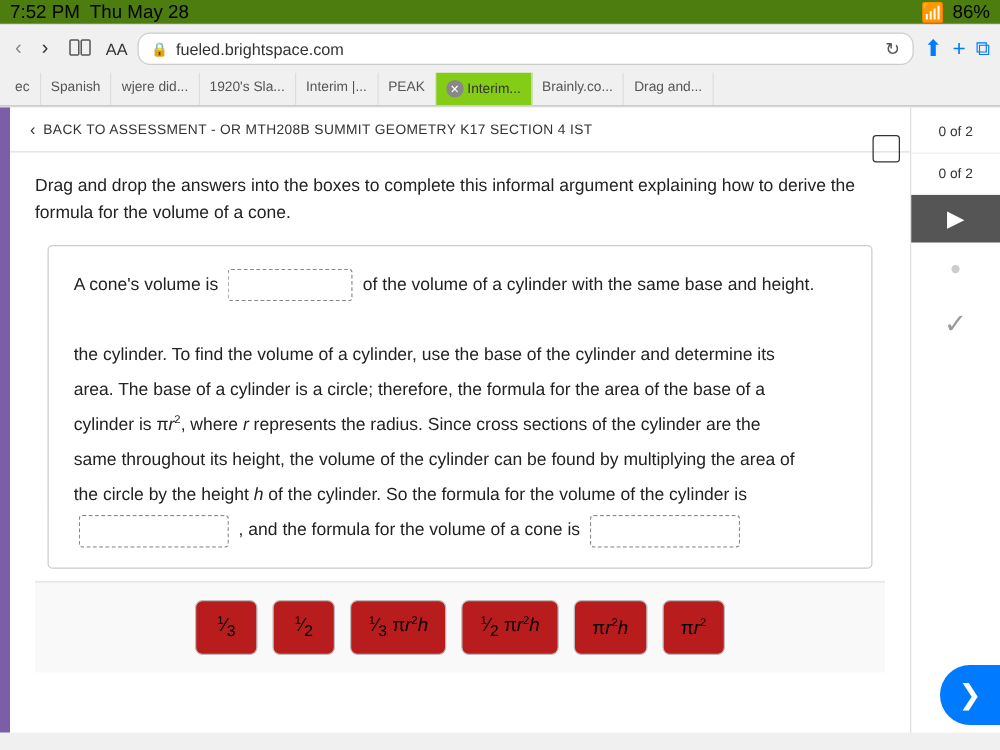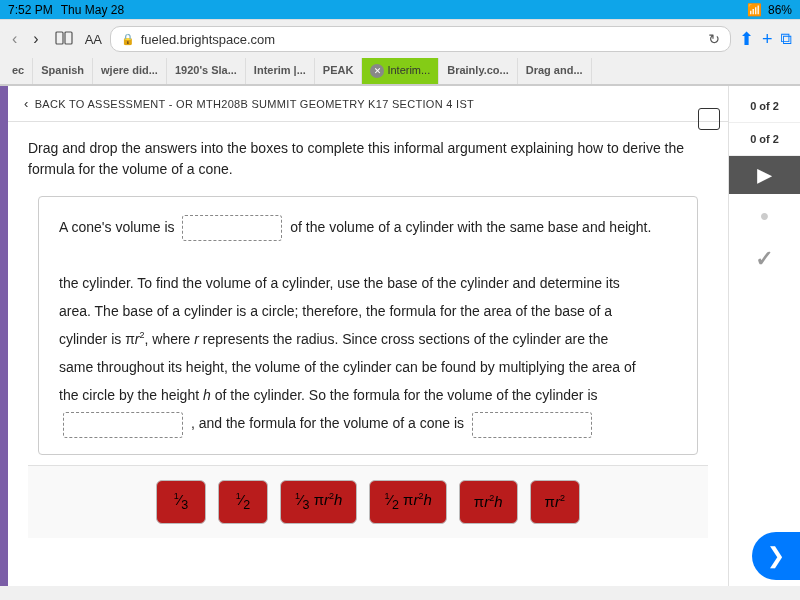--- a/index.html
+++ b/index.html
@@ -7,27 +7,27 @@
       font-family: -apple-system, BlinkMacSystemFont, 'Helvetica Neue', Arial, sans-serif;
       background: #f0f0f0;
       width: 800px;
       height: 600px;
       overflow: hidden;
       position: relative;
     }
 
     
     .status-bar {
-      background: #0ea5e9;
+      background: #4d7c0f;
       height: 20px;
       display: flex;
       align-items: center;
       justify-content: space-between;
       padding: 0 8px;
-      font-size: 12px;
+      font-size: 15px;
       color: #000;
       border-bottom: 1px solid #ddd;
     }
     .status-bar-left { display: flex; gap: 8px; }
     .status-bar-right { display: flex; gap: 6px; align-items: center; }
 
     
     .browser-chrome {
       background: #f0f0f0;
       border-bottom: 1px solid #ccc;
@@ -84,21 +84,20 @@
     }
     .browser-tabs::-webkit-scrollbar { display: none; }
     .tab-item {
       white-space: nowrap;
       padding: 6px 8px;
       font-size: 11px;
       color: #555;
       cursor: pointer;
       border-right: 1px solid #ddd;
       flex-shrink: 0;
-      font-weight: bold;
     }
     .tab-item.active-tab {
       background: #84cc16;
       color: #333;
       font-weight: 500;
       position: relative;
     }
     .tab-close {
       display: inline-flex;
       align-items: center;
@@ -342,21 +341,21 @@
         <div class="drag-item">
           <span>π<i>r</i><sup>2</sup><i>h</i></span>
         </div>
         <div class="drag-item">
           <span>π<i>r</i><sup>2</sup></span>
         </div>
       </div>
     </div>
   </div>
 
-  <div style="width:72px; background:white; border-left:1px solid #e0e0e0; display:flex; flex-direction:column; align-items:center; padding-top:4px; flex-shrink:0;font-weight:bold;">
+  <div style="width:72px; background:white; border-left:1px solid #e0e0e0; display:flex; flex-direction:column; align-items:center; padding-top:4px; flex-shrink:0;">
     <div style="font-size:11px; color:#333; text-align:center; padding:10px 4px; border-bottom:1px solid #eee; width:100%;">0 of 2</div>
     <div style="font-size:11px; color:#333; text-align:center; padding:10px 4px; border-bottom:1px solid #eee; width:100%;">0 of 2</div>
     <div style="background:#555; color:white; width:100%; text-align:center; padding:8px 0; font-size:18px; cursor:pointer;">▶</div>
     <div style="font-size:24px; color:#ccc; padding:8px 0; text-align:center;">•</div>
     <div style="font-size:22px; color:#999; padding:8px 0; text-align:center;">✓</div>
   </div>
 </div>
 
 <div class="blue-arrow-btn">
   <span>❯</span>

